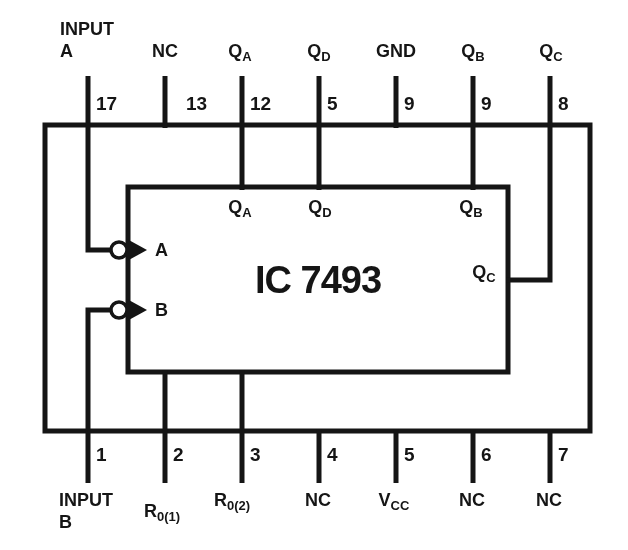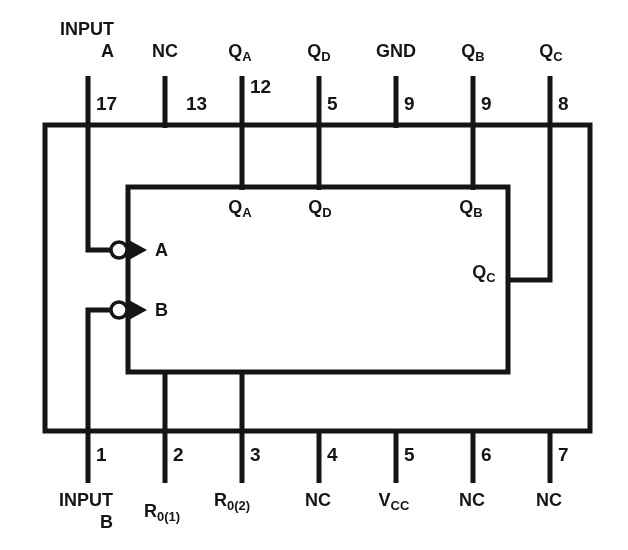--- a/index.html
+++ b/index.html
@@ -9,21 +9,21 @@
     font-family:"Liberation Sans", sans-serif; color:var(--line);
     overflow:hidden;
   }
   .stage svg { position:absolute; left:0; top:0; color:var(--line); }
   .wire  { stroke:var(--line); stroke-width:5; fill:none; }
   .box   { stroke:var(--line); stroke-width:5; fill:none; }
   .bubble{ fill:var(--bg); stroke:var(--line); stroke-width:3.5; }
   .tri   { fill:var(--line); stroke:none; }
 
   .lbl { position:absolute; font-weight:bold; white-space:nowrap; }
-  .pin-name { font-size:18px; line-height:22px; text-align:right; transform:translateX(-50%); }
+  .pin-name { font-size:18px; line-height:22px; text-align:left; transform:translateX(-50%); }
   .pin-name .l1:empty { display:none; }
   .pin-num  { font-size:19px; line-height:22px; }
   .sub { font-size:13px; vertical-align:-4px; }
   .inner-q { font-size:18px; line-height:22px; transform:translateX(-50%); }
   .clk { font-size:18px; line-height:22px; }
   .chip-title {
     left:128px; top:258px; width:380px; text-align:center;
     font-size:38px; line-height:44px; letter-spacing:-1px;
   }
 </style>
@@ -77,21 +77,21 @@
     </div>
   <div class="lbl pin-name" style="left:473px;bottom:482px">
       <div class="l2"><span>Q</span><span class="sub">B</span></div>
     </div>
   <div class="lbl pin-name" style="left:551px;bottom:482px">
       <div class="l2"><span>Q</span><span class="sub">C</span></div>
     </div>
 
   <div class="lbl pin-num" style="left:96px;top:93px">17</div>
   <div class="lbl pin-num" style="left:186px;top:93px">13</div>
-  <div class="lbl pin-num" style="left:250px;top:76px">12</div>
+  <div class="lbl pin-num" style="left:250px;top:93px">12</div>
   <div class="lbl pin-num" style="left:327px;top:93px">5</div>
   <div class="lbl pin-num" style="left:404px;top:93px">9</div>
   <div class="lbl pin-num" style="left:481px;top:93px">9</div>
   <div class="lbl pin-num" style="left:558px;top:93px">8</div>
 
   <div class="lbl pin-num" style="left:96px;top:444px">1</div>
   <div class="lbl pin-num" style="left:173px;top:444px">2</div>
   <div class="lbl pin-num" style="left:250px;top:444px">3</div>
   <div class="lbl pin-num" style="left:327px;top:444px">4</div>
   <div class="lbl pin-num" style="left:404px;top:444px">5</div>
@@ -122,13 +122,14 @@
     </div>
 
   <div class="lbl inner-q" style="left:240px;top:196px"><span>Q</span><span class="sub">A</span></div>
   <div class="lbl inner-q" style="left:320px;top:196px"><span>Q</span><span class="sub">D</span></div>
   <div class="lbl inner-q" style="left:471px;top:196px"><span>Q</span><span class="sub">B</span></div>
   <div class="lbl inner-q" style="left:484px;top:261px"><span>Q</span><span class="sub">C</span></div>
 
   <div class="lbl clk" style="left:155px;top:239px">A</div>
   <div class="lbl clk" style="left:155px;top:299px">B</div>
 
+  <div class="lbl chip-title">IC 7493</div>
 </div>
 
 </body></html>

